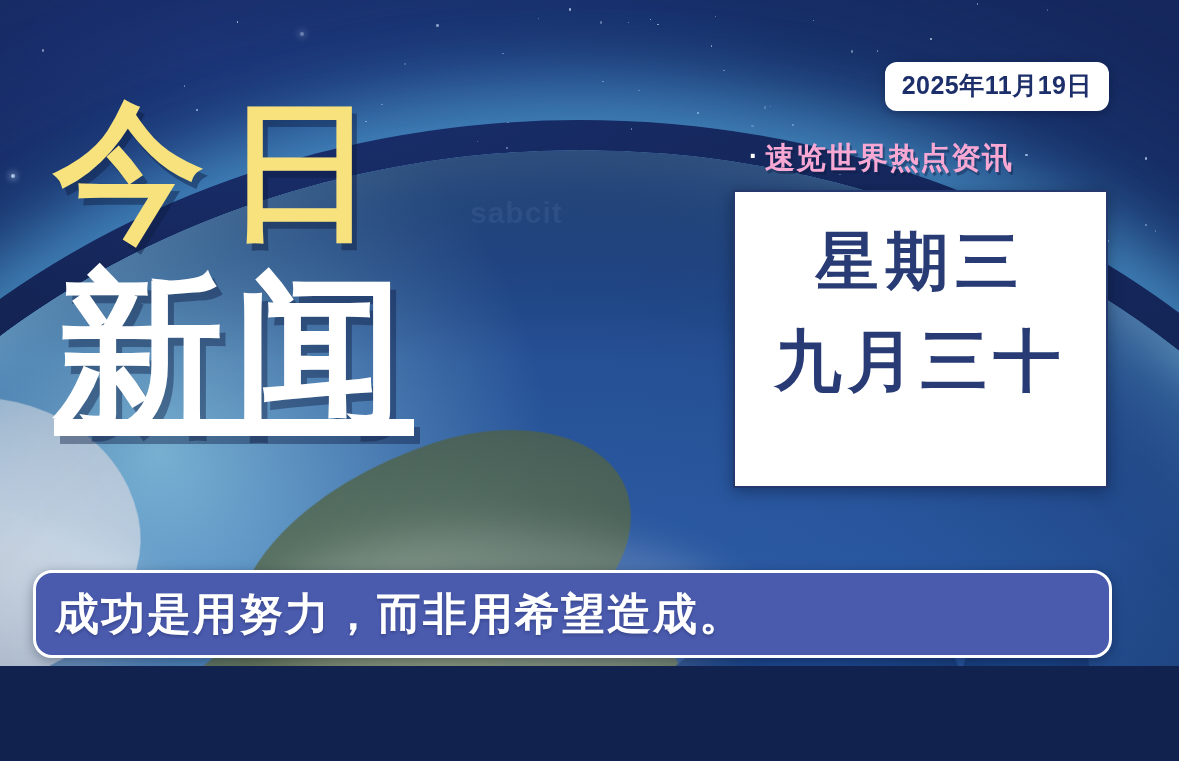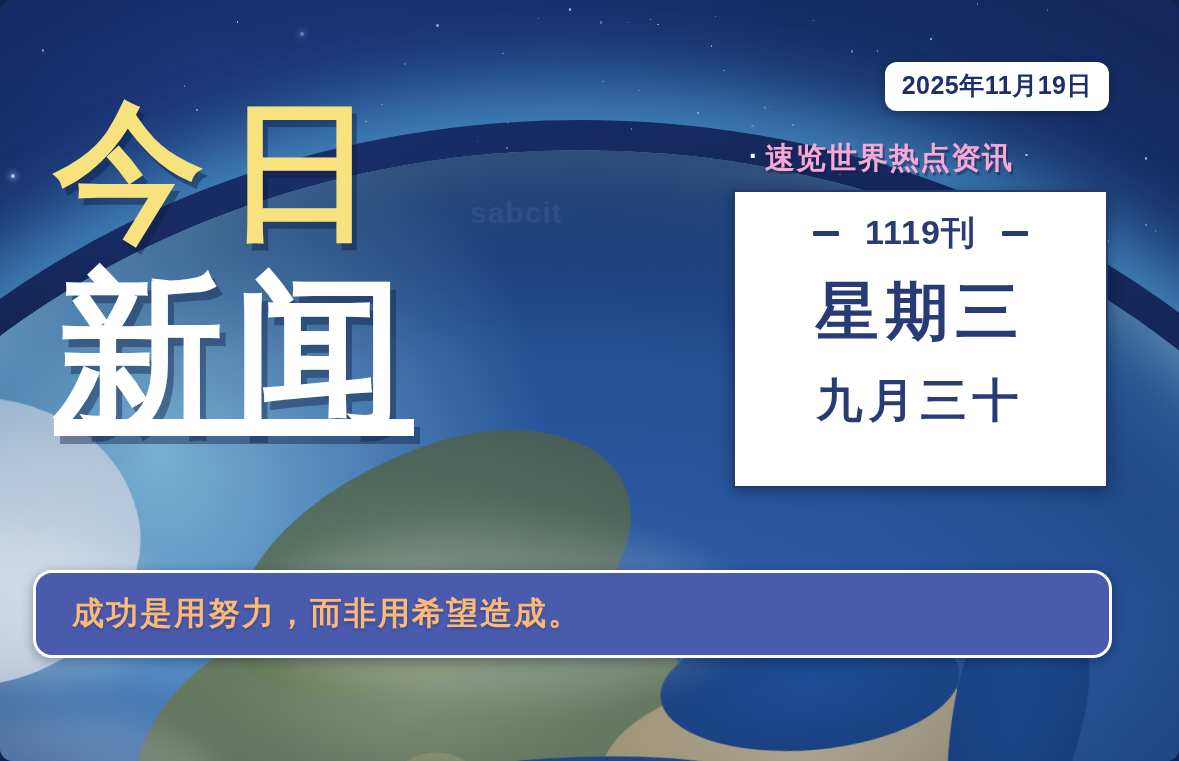--- a/index.html
+++ b/index.html
@@ -3,23 +3,22 @@
 <meta charset="utf-8">
 <title>今日新闻</title>
 <style>
   html,body{margin:0;padding:0;}
   body{
     width:1179px;height:761px;overflow:hidden;
     font-family:"Liberation Sans","DejaVu Sans",sans-serif;
     background:#12224f;
   }
   #poster{
-    position:relative;width:1179px;height:761px;overflow:hidden;
+    position:relative;width:1179px;height:666px;overflow:hidden;
     background:#13255c;
-    border-radius:13px;
   }
 
   
   .space{
     position:absolute;inset:0;
     background:
       radial-gradient(ellipse 70% 55% at 18% 8%, #1b3070 0%, rgba(27,48,112,0) 70%),
       radial-gradient(ellipse 80% 70% at 92% 14%, #16295f 0%, rgba(22,41,95,0) 72%),
       linear-gradient(180deg,#152a63 0%,#142557 38%,#102048 100%);
   }
@@ -194,37 +193,37 @@
     margin-top:4px;
   }
   .dash{
     display:inline-block;width:26px;height:5px;background:#283b75;border-radius:1px;
   }
   .card-weekday{
     color:#283b75;font-size:63px;font-weight:700;letter-spacing:7px;
     margin-top:24px;line-height:1;
   }
   .card-lunar{
-    color:#283b75;font-size:46px;font-weight:700;letter-spacing:6px;
+    color:#283b75;font-size:67px;font-weight:700;letter-spacing:6px;
     margin-top:34px;line-height:1;
   }
 
   
   .quote-bar{
     position:absolute;left:33px;top:570px;width:1079px;height:88px;
     background:#4a5aad;
     border:3px solid #ffffff;
     border-radius:19px;
     box-sizing:border-box;
     display:flex;align-items:center;
     box-shadow:0 3px 12px rgba(4,12,36,.35);
   }
   .quote-text{
-    color:#fdba74;font-size:32px;font-weight:700;letter-spacing:2px;
-    margin-left:36px;white-space:nowrap;
+    color:#ffffff;font-size:44px;font-weight:700;letter-spacing:2px;
+    margin-left:19px;white-space:nowrap;
     text-shadow:0 2px 3px rgba(10,22,54,.25);
   }
 </style>
 </head>
 <body>
 
 <div id="poster">
 
   <div class="space"></div>
   <div class="stars" id="starfield">
@@ -348,25 +347,20 @@
   </div>
 
   <div class="date-badge">2025年11月19日</div>
 
   <div class="tagline">
     <span class="tag-dot">·</span>
     <span class="tag-rest">速览世界热点资讯</span>
   </div>
 
   <div class="card">
-    <div class="card-issue">
-      <span class="dash"></span>
-      <span>1119刊</span>
-      <span class="dash"></span>
-    </div>
     <div class="card-weekday">星期三</div>
     <div class="card-lunar">九月三十</div>
   </div>
 
   <div class="quote-bar">
     <span class="quote-text">成功是用努力，而非用希望造成。</span>
   </div>
 
 </div>
 

